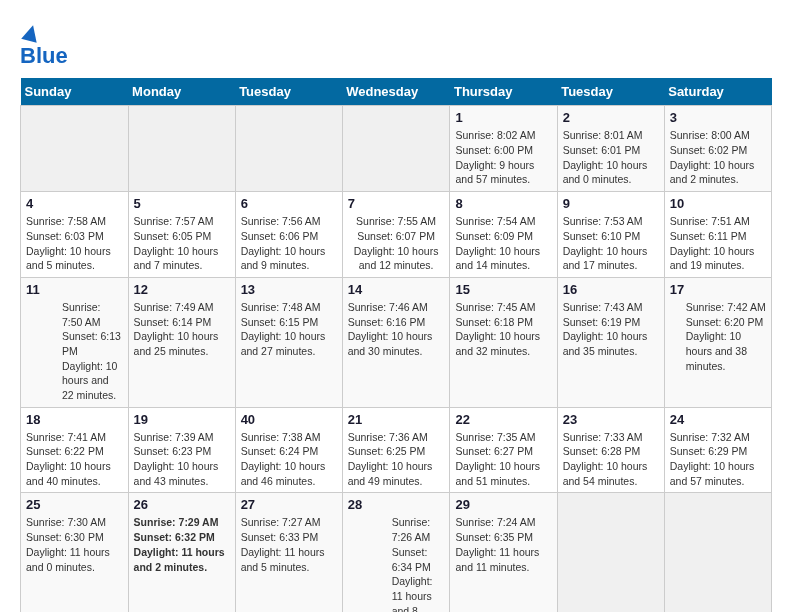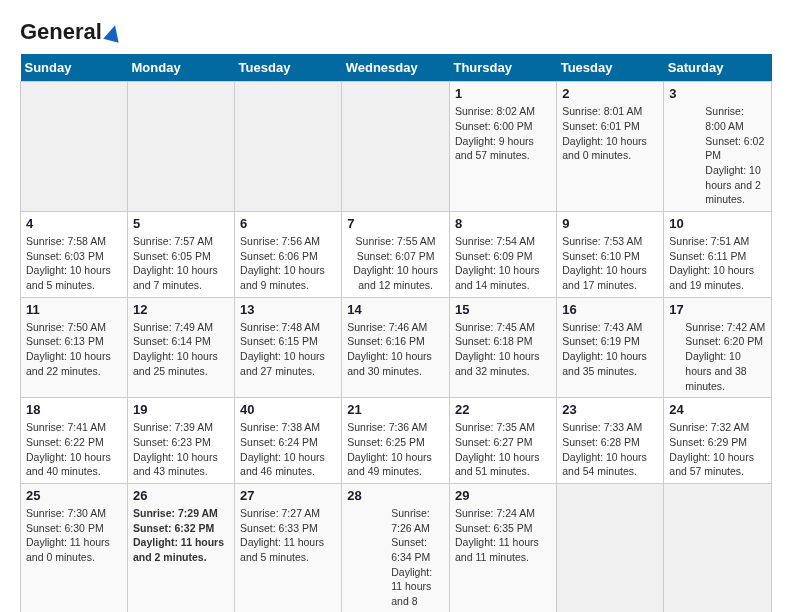--- a/index.html
+++ b/index.html
@@ -72,22 +72,23 @@
       background: #f0f0f0 !important;
     }
   </style>
 </head>
 <body>
 
 <div class="header">
   <div class="logo">
     <div style="display:inline-block;">
       <div style="font-size:22px;font-weight:bold;color:#1a1a2e;line-height:1.1;">
-        <span style="color:#1a1a1a;">General</span><span style="display:inline-block;width:0;height:0;border-left:8px solid transparent;border-right:8px solid transparent;border-bottom:16px solid #1565c0;margin-left:3px;margin-bottom:-2px;transform:rotate(15deg);"></span>
+        <span style="display:inline-block;width:0;height:0;border-left:8px solid transparent;border-right:8px solid transparent;border-bottom:16px solid #1565c0;margin-left:3px;margin-bottom:-2px;transform:rotate(15deg);"></span>
       </div>
+      <div style="font-size:22px;font-weight:bold;color:#1565c0;line-height:1.1;">Blue</div>
     </div>
   </div>
   <div class="title-block">
     <div class="month-title"></div>
     <div class="location"></div>
   </div>
 </div>
 
 <table>
   <thead>
@@ -114,21 +115,21 @@
 Daylight: 9 hours and 57 minutes.</div>
         </td>
         <td>
           <span class="day-num">2</span>
           <div class="day-info" style="white-space: pre-line;">Sunrise: 8:01 AM
 Sunset: 6:01 PM
 Daylight: 10 hours and 0 minutes.</div>
         </td>
         <td>
           <span class="day-num">3</span>
-          <div class="day-info" style="white-space: pre-line; margin-left: 36px;">Sunrise: 8:00 AM
+          <div class="day-info" style="white-space: pre-line;">Sunrise: 8:00 AM
 Sunset: 6:02 PM
 Daylight: 10 hours and 2 minutes.</div>
         </td>
       </tr>
       <tr>
         <td>
           <span class="day-num">4</span>
           <div class="day-info" style="white-space: pre-line;">Sunrise: 7:58 AM
 Sunset: 6:03 PM
 Daylight: 10 hours and 5 minutes.</div>
@@ -166,21 +167,21 @@
         <td>
           <span class="day-num">10</span>
           <div class="day-info" style="white-space: pre-line;">Sunrise: 7:51 AM
 Sunset: 6:11 PM
 Daylight: 10 hours and 19 minutes.</div>
         </td>
       </tr>
       <tr>
         <td>
           <span class="day-num">11</span>
-          <div class="day-info" style="white-space: pre-line;">Sunrise: 7:50 AM
+          <div class="day-info" style="white-space: pre-line; margin-left: 36px;">Sunrise: 7:50 AM
 Sunset: 6:13 PM
 Daylight: 10 hours and 22 minutes.</div>
         </td>
         <td>
           <span class="day-num">12</span>
           <div class="day-info" style="white-space: pre-line;">Sunrise: 7:49 AM
 Sunset: 6:14 PM
 Daylight: 10 hours and 25 minutes.</div>
         </td>
         <td>

